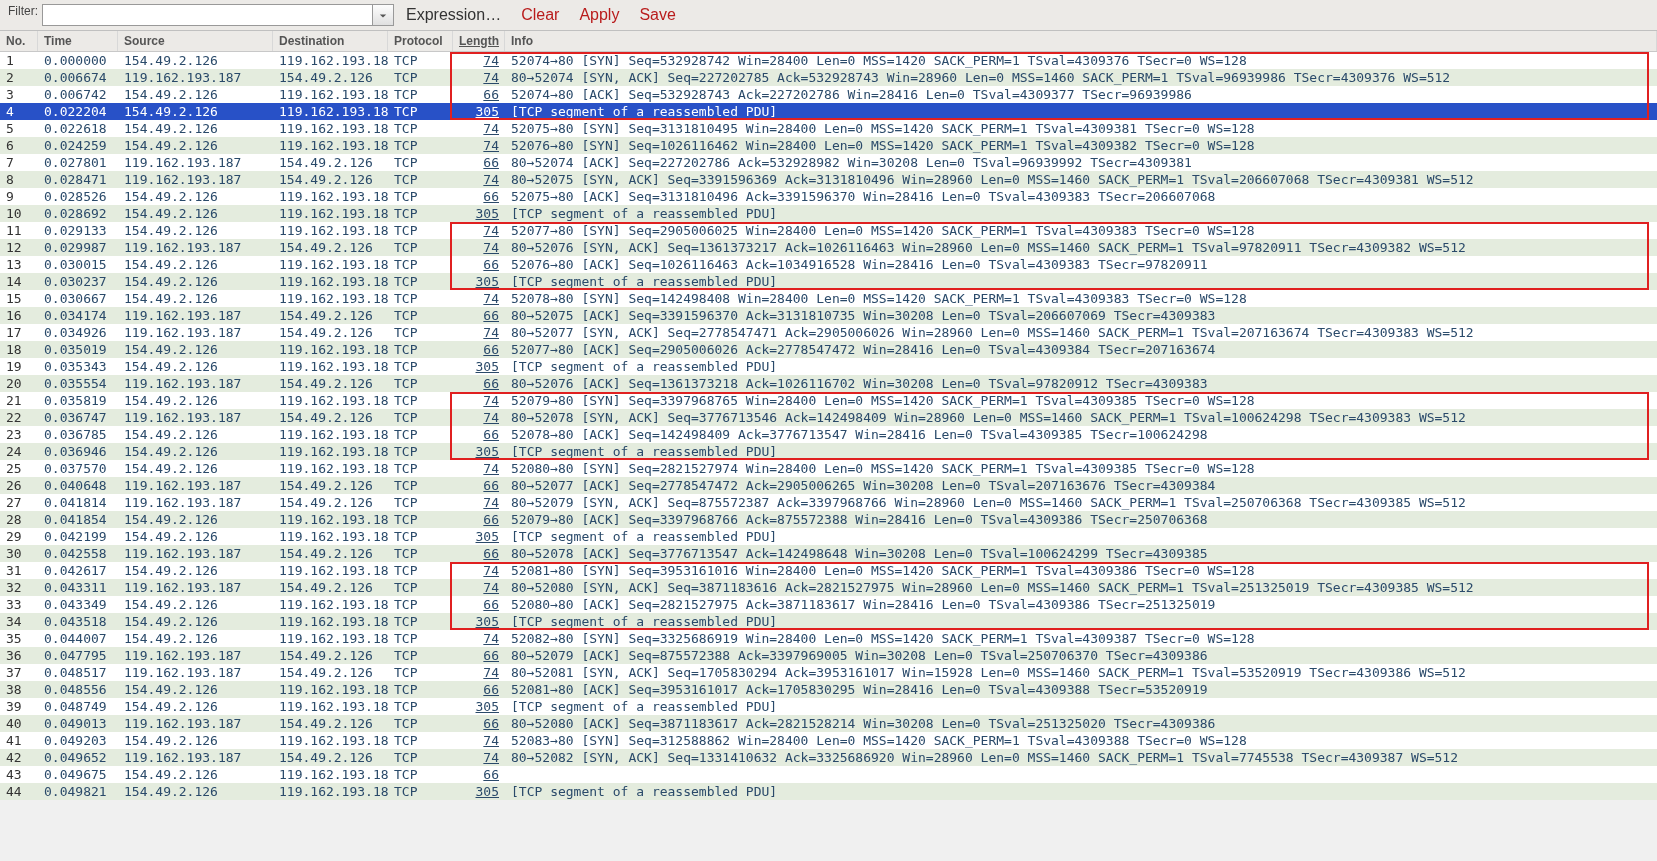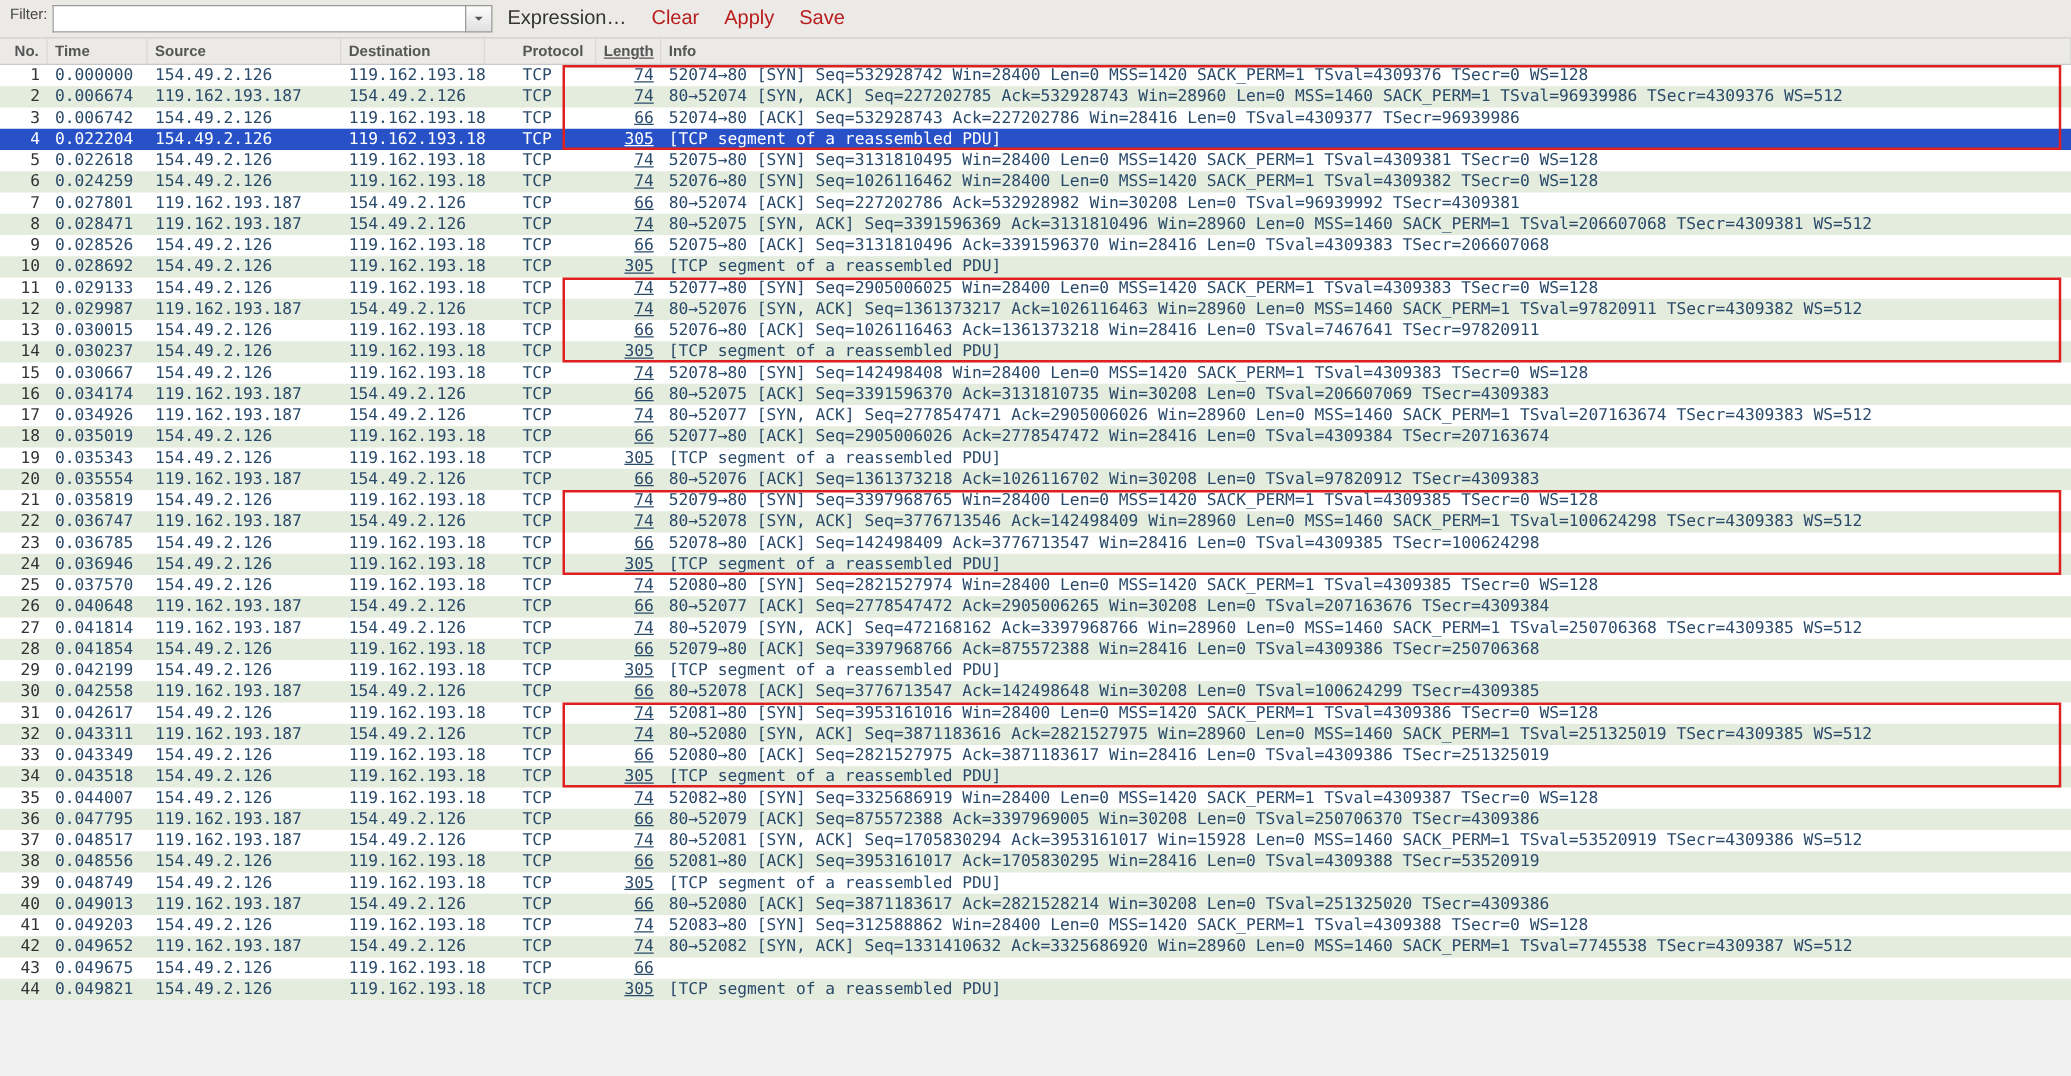--- a/index.html
+++ b/index.html
@@ -8,25 +8,25 @@
 .toolbar label { font-family:sans-serif; font-size:12px; color:#444; }
 .filter-wrap { display:flex; align-items:center; }
 .filter-input { width:330px; height:22px; border:1px solid #999; border-right:none; background:#fff; padding:0 4px; font-size:12px; }
 .filter-drop { width:22px; height:22px; border:1px solid #999; background:linear-gradient(#fdfdfd,#e0e0e0); display:flex; align-items:center; justify-content:center; cursor:pointer; }
 .filter-drop svg { width:8px; height:8px; }
 .tb-btn { font-family:sans-serif; font-size:16px; padding:2px 8px; cursor:pointer; color:#333; }
 .tb-btn.disabled { color:#b91c1c; cursor:default; }
 .packets { position:relative; background:#fff; }
 .hdr { display:flex; background:#eceae7; border-bottom:1px solid #c8c8c8; font-family:sans-serif; font-size:12px; color:#555; font-weight:bold; }
 .hdr > div { padding:3px 6px; border-right:1px solid #d8d8d8; }
-.col-no { width:38px; text-align:right; }
+.col-no { width:38px; text-align:left; }
 .col-time { width:80px; }
 .col-src { width:155px; }
 .col-dst { width:115px; }
-.col-proto { width:65px;margin-left:24px; }
+.col-proto { width:65px; }
 .col-len { width:52px; text-align:right;text-decoration:underline; }
 .col-info { flex:1; }
 .rows { position:relative; }
 .row { display:flex; height:17px; line-height:17px; white-space:nowrap; color:#2a4a6a; position:relative; }
 .row.alt { background:#e4ecde; }
 .row.selected { background:#2851c7; color:#fff; }
 .row > div { padding:0 6px; overflow:hidden; }
 .row .col-no { color:#333; }
 .row.selected .col-no { color:#fff; }
 .highlight { position:absolute; border:2px solid #e02020; pointer-events:none; z-index:5; left:450px; right:8px; }
@@ -171,21 +171,21 @@
         <div class="col-len">74</div>
         <div class="col-info">80→52076 [SYN, ACK] Seq=1361373217 Ack=1026116463 Win=28960 Len=0 MSS=1460 SACK_PERM=1 TSval=97820911 TSecr=4309382 WS=512</div>
       </div>
       <div class="row">
         <div class="col-no">13</div>
         <div class="col-time">0.030015</div>
         <div class="col-src">154.49.2.126</div>
         <div class="col-dst">119.162.193.187</div>
         <div class="col-proto">TCP</div>
         <div class="col-len">66</div>
-        <div class="col-info">52076→80 [ACK] Seq=1026116463 Ack=1361373218 Win=28416 Len=0 TSval=7467641 TSecr=97820911</div>
+        <div class="col-info">52076→80 [ACK] Seq=1026116463 Ack=1034916528 Win=28416 Len=0 TSval=4309383 TSecr=97820911</div>
       </div>
       <div class="row alt">
         <div class="col-no">14</div>
         <div class="col-time">0.030237</div>
         <div class="col-src">154.49.2.126</div>
         <div class="col-dst">119.162.193.187</div>
         <div class="col-proto">TCP</div>
         <div class="col-len">305</div>
         <div class="col-info">[TCP segment of a reassembled PDU]</div>
       </div>
@@ -297,21 +297,21 @@
         <div class="col-len">66</div>
         <div class="col-info">80→52077 [ACK] Seq=2778547472 Ack=2905006265 Win=30208 Len=0 TSval=207163676 TSecr=4309384</div>
       </div>
       <div class="row">
         <div class="col-no">27</div>
         <div class="col-time">0.041814</div>
         <div class="col-src">119.162.193.187</div>
         <div class="col-dst">154.49.2.126</div>
         <div class="col-proto">TCP</div>
         <div class="col-len">74</div>
-        <div class="col-info">80→52079 [SYN, ACK] Seq=472168162 Ack=3397968766 Win=28960 Len=0 MSS=1460 SACK_PERM=1 TSval=250706368 TSecr=4309385 WS=512</div>
+        <div class="col-info">80→52079 [SYN, ACK] Seq=875572387 Ack=3397968766 Win=28960 Len=0 MSS=1460 SACK_PERM=1 TSval=250706368 TSecr=4309385 WS=512</div>
       </div>
       <div class="row alt">
         <div class="col-no">28</div>
         <div class="col-time">0.041854</div>
         <div class="col-src">154.49.2.126</div>
         <div class="col-dst">119.162.193.187</div>
         <div class="col-proto">TCP</div>
         <div class="col-len">66</div>
         <div class="col-info">52079→80 [ACK] Seq=3397968766 Ack=875572388 Win=28416 Len=0 TSval=4309386 TSecr=250706368</div>
       </div>

